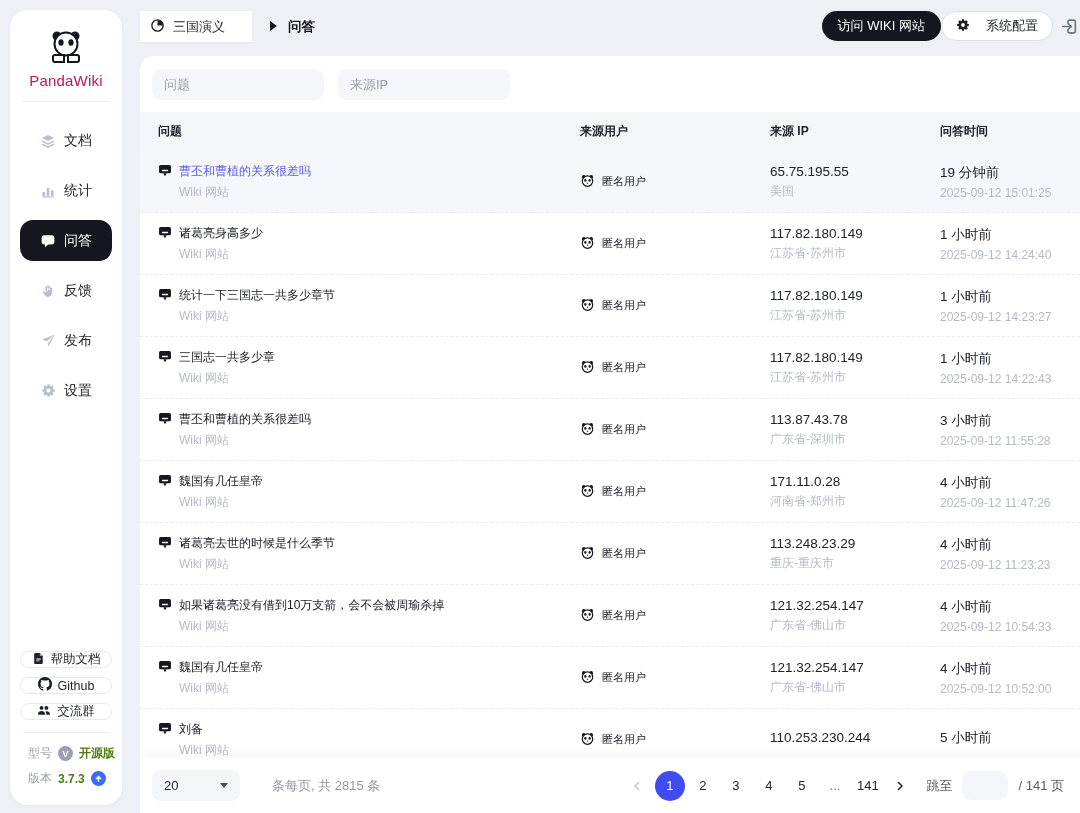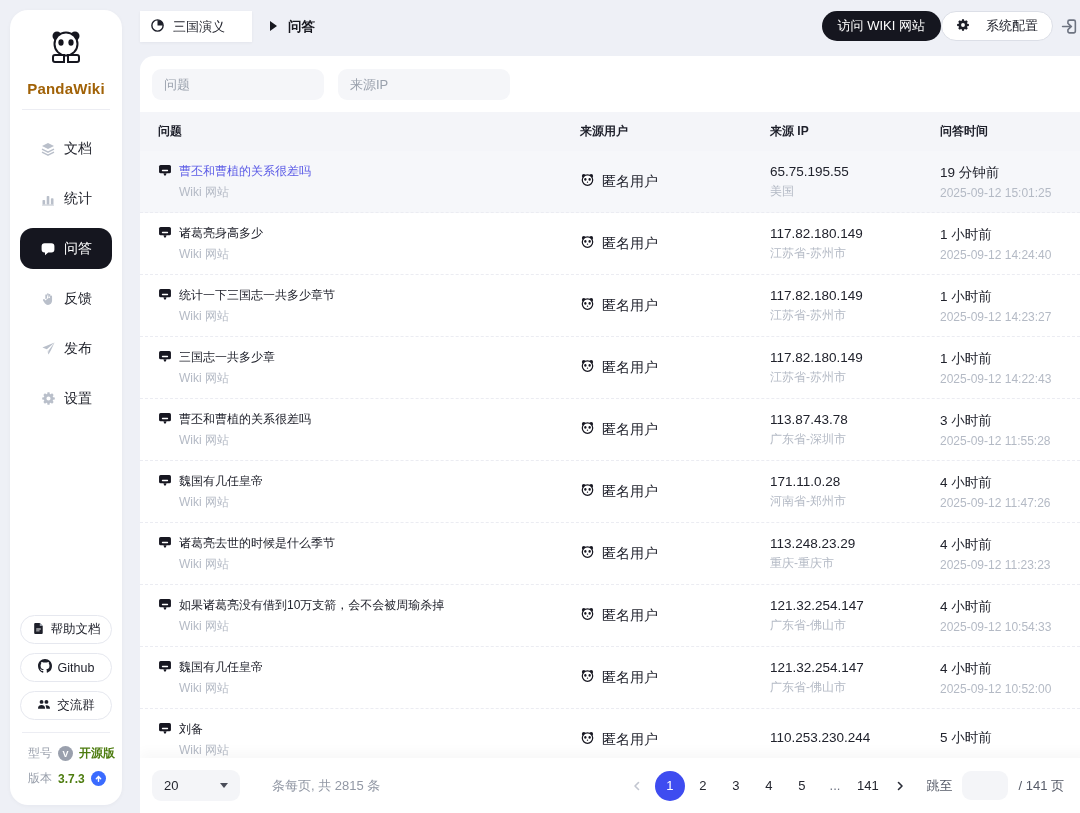--- a/index.html
+++ b/index.html
@@ -5,29 +5,29 @@
   * { margin:0; padding:0; box-sizing:border-box; }
   html,body { width:1080px; height:813px; overflow:hidden; }
   body { font-family:"Liberation Sans", sans-serif; background:#eef0f6; }
   .stage { position:relative; width:1080px; height:813px; overflow:hidden; }
 
   
   .sidebar { position:absolute; left:10px; top:10px; width:112px; height:795px;
              background:#fff; border-radius:18px; box-shadow:0 1px 4px rgba(20,20,40,.04); }
   .logo-wrap { text-align:center; padding-top:18px; }
   .logo-ico { display:inline-block; }
-  .brand { font-size:15px; font-weight:700; color:#a16207; letter-spacing:.2px; margin-top:12px; }
+  .brand { font-size:15px; font-weight:400; color:#be185d; letter-spacing:.2px; margin-top:4px; }
   .side-div { height:1px; background:#ecedf3; margin:12px 12px 0 12px; }
   .menu { margin-top:18px; display:flex; flex-direction:column; align-items:center; gap:9px; }
   .menu-item { width:92px; height:41px; border-radius:13px; display:flex; align-items:center;
                justify-content:center; gap:8px; font-size:14px; color:#24262f; cursor:pointer; }
   .menu-item .mi { width:16px; height:16px; display:flex; align-items:center; justify-content:center; }
   .menu-item.active { background:#15161f; color:#fff; }
   .side-foot { position:absolute; left:0; bottom:10px; width:112px; }
-  .foot-btn { width:92px; height:29px; margin:0 auto 9px auto; border:1px solid #e6e8ef; border-radius:15px;
+  .foot-btn { width:92px; height:17px; margin:0 auto 9px auto; border:1px solid #e6e8ef; border-radius:15px;
               background:#fff; display:flex; align-items:center; justify-content:center; gap:6px;
               font-size:12.5px; color:#1d1f29; cursor:pointer;text-align:center; }
   .foot-div { height:1px; background:#ecedf3; margin:12px 12px; }
   .meta-line { display:flex; align-items:center; gap:6px; font-size:12px; color:#9aa0ac;
                padding-left:18px; margin-bottom:8px; }
   .meta-strong { color:#4d7c0f; font-weight:700; font-size:12px; }
   .badge-v { width:15px; height:15px; border-radius:50%; background:#9aa0ad; color:#fff; font-size:9px;
              font-weight:700; display:flex; align-items:center; justify-content:center; }
   .badge-up { width:15px; height:15px; border-radius:50%; background:#3a6bff; display:flex;
               align-items:center; justify-content:center; cursor:pointer; }
@@ -58,21 +58,21 @@
 
   .thead { display:grid; grid-template-columns:422px 190px 170px 1fr; align-items:center;
            height:39px; padding-left:18px; background:#f4f5f9; font-size:12px; font-weight:700; color:#1d1f2a; }
   .rows {}
   .row { display:grid; grid-template-columns:422px 190px 170px 1fr; align-items:center; height:62px;
          padding-left:18px; border-bottom:1px dashed #ebecf2; cursor:pointer; }
   .row.highlight { background:#f6f7fa; }
   .q-title { display:flex; align-items:center; gap:7px; font-size:12px; font-weight:500; color:#20222c; }
   .row.highlight .q-text { color:#5b5be6; }
   .q-sub { font-size:12px; color:#b4bac5; margin:4px 0 0 21px; }
-  .cell-user { display:flex; align-items:center; gap:7px; font-size:14px; color:#20222c; }
+  .cell-user { display:flex; align-items:center; gap:7px; font-size:11px; color:#20222c; }
   .cell-two .main { font-size:13.5px; color:#20222c; }
   .cell-two .sub { font-size:12px; color:#b4bac5; margin-top:4px; }
 
   
   .pagebar { position:absolute; left:0; bottom:0; width:100%; height:55px; background:#fff;
              display:flex; align-items:center; padding:0 26px 0 12px; box-shadow:0 -6px 12px rgba(20,20,40,.03); }
   .psize { width:88px; height:31px; background:#f4f5f8; border-radius:9px; display:flex; align-items:center;
            justify-content:space-between; padding:0 12px; font-size:13px; color:#24262f; cursor:pointer; }
   .caret { width:0; height:0; border-left:4.5px solid transparent; border-right:4.5px solid transparent;
            border-top:5.5px solid #4a4d59; }

